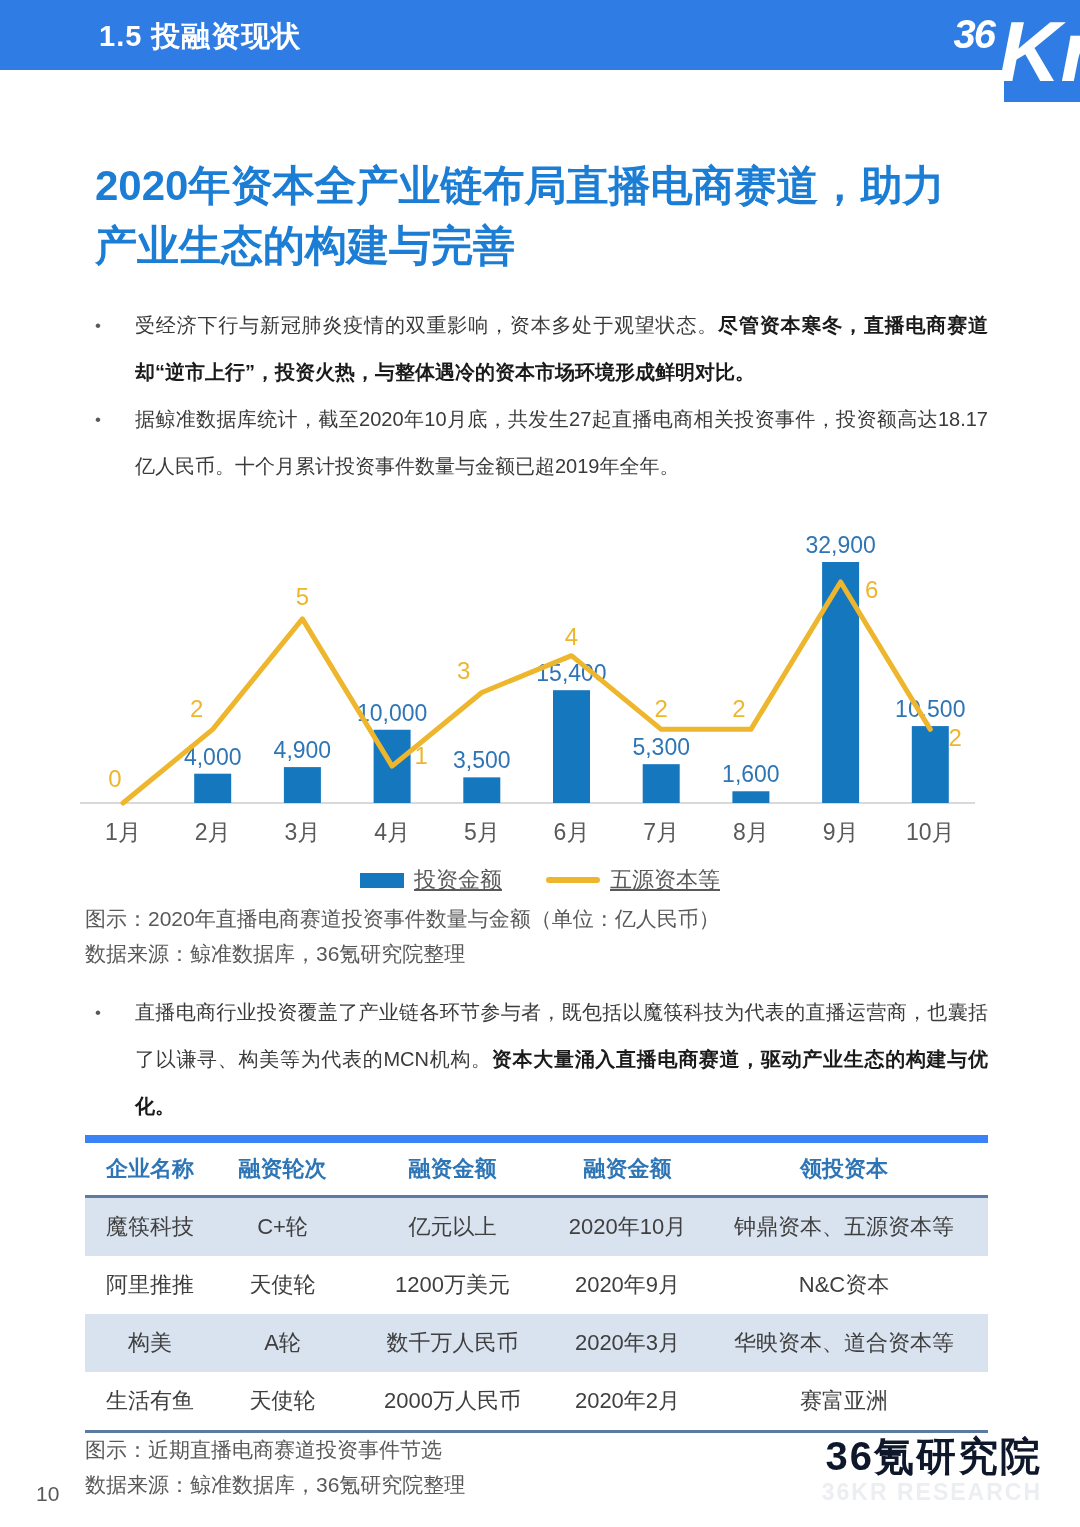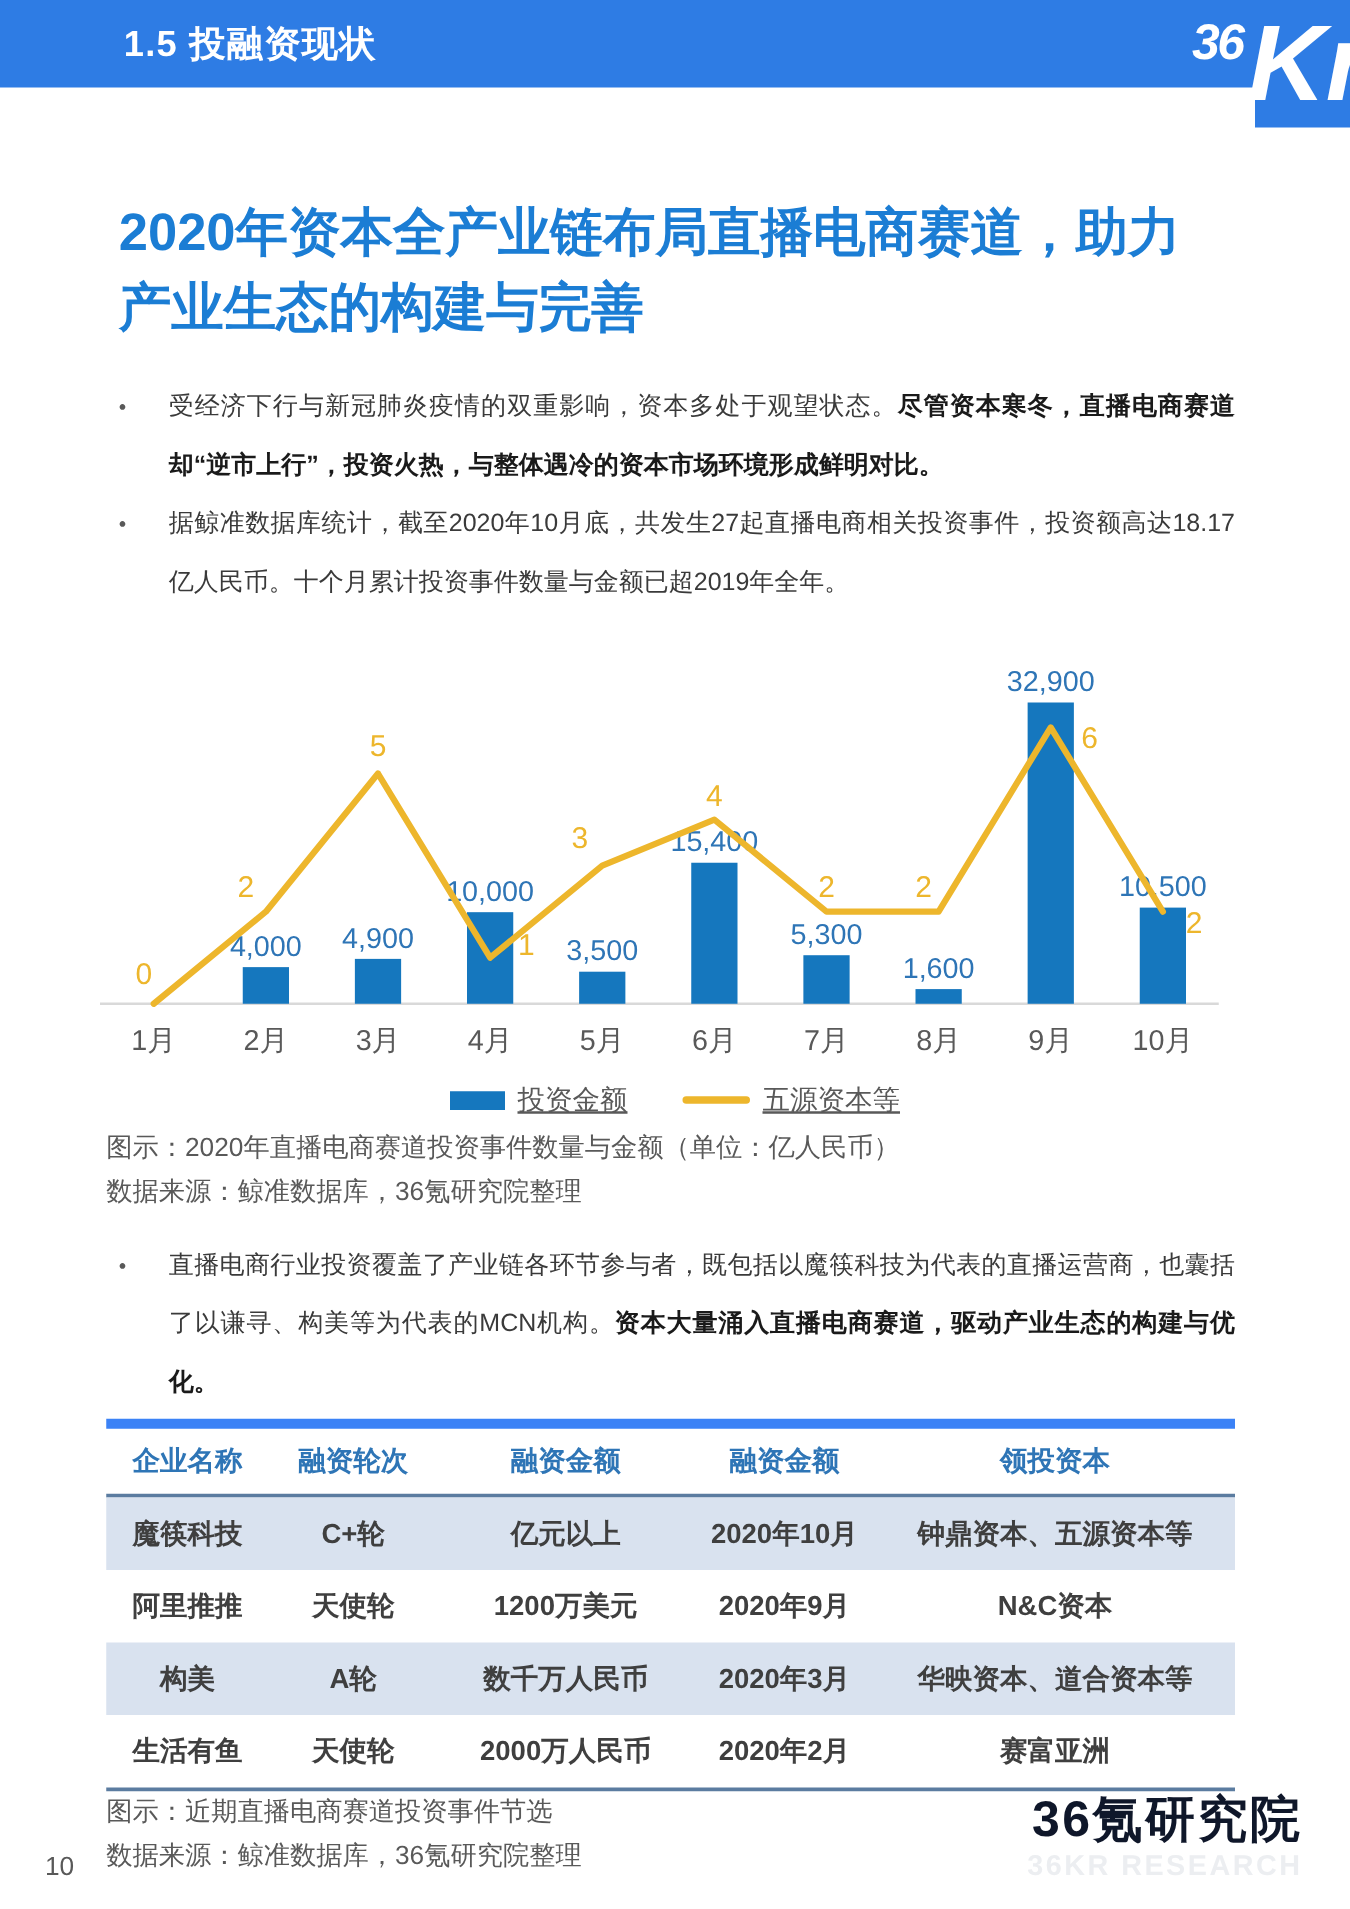--- a/index.html
+++ b/index.html
@@ -37,21 +37,21 @@
   .caption{position:absolute;left:85px;font-size:21px;line-height:35px;color:#595959;}
   .caption-chart{top:901px;}
   .caption-table{top:1432px;}
   
   .fin-table{position:absolute;left:85px;top:1135px;width:903px;
     border-top:8px solid #3b82f6;}
   .tbl-header{display:grid;grid-template-columns:130px 135px 205px 145px 288px;
     height:52px;border-bottom:3px solid #5B7CA0;}
   .tbl-header .cell{display:flex;align-items:center;justify-content:center;
     font-size:22px;font-weight:bold;color:#2E75B6;}
-  .tbl-rows{border-bottom:3px solid #5B7CA0;font-weight:bold;}
+  .tbl-rows{border-bottom:3px solid #5B7CA0;}
   .tbl-row{display:grid;grid-template-columns:130px 135px 205px 145px 288px;height:58px;}
   .tbl-row.alt{background:#D9E2EF;}
   .tbl-row .cell{display:flex;align-items:center;justify-content:center;
     font-size:22px;color:#3F3F3F;}
   
   .page-number{position:absolute;left:36px;top:1482px;font-size:21px;color:#595959;}
   .watermark{position:absolute;right:38px;top:1434px;text-align:right;}
   .watermark-cn{font-size:40px;font-weight:bold;color:#0f172a;letter-spacing:2px;line-height:44px;}
   .watermark-en{font-size:23px;font-weight:bold;color:#ECEEF1;letter-spacing:2px;line-height:28px;}
 </style>

